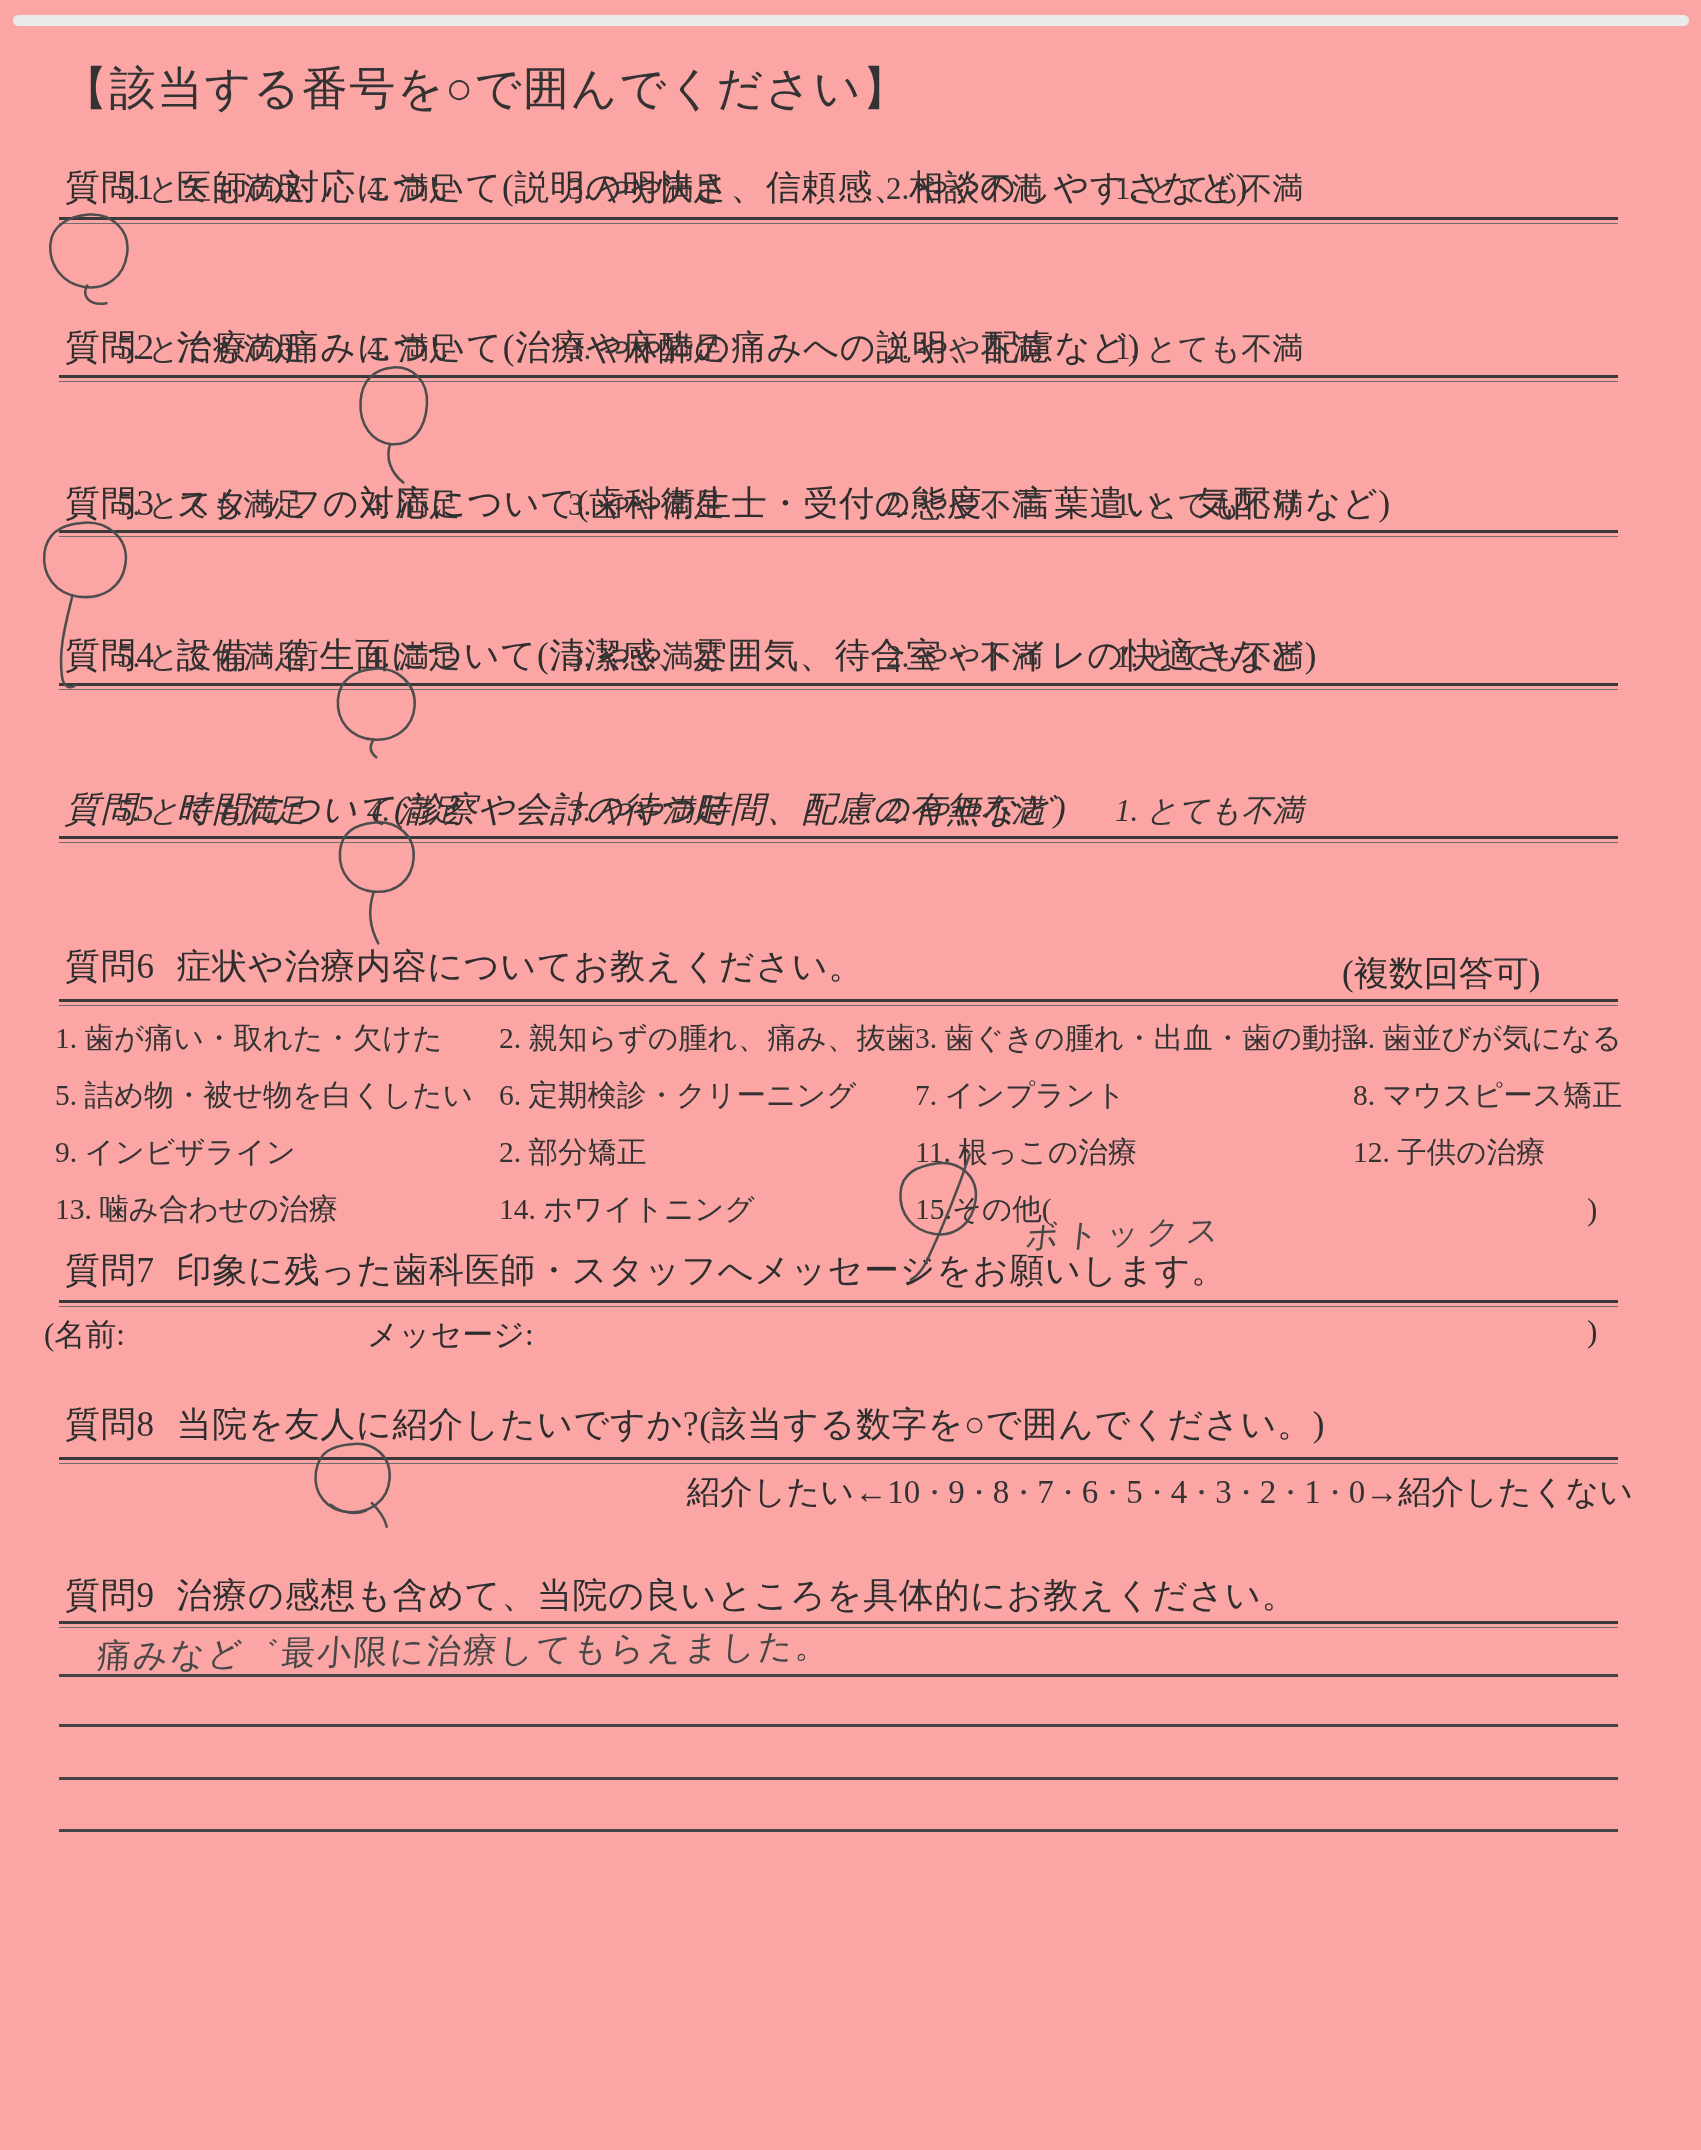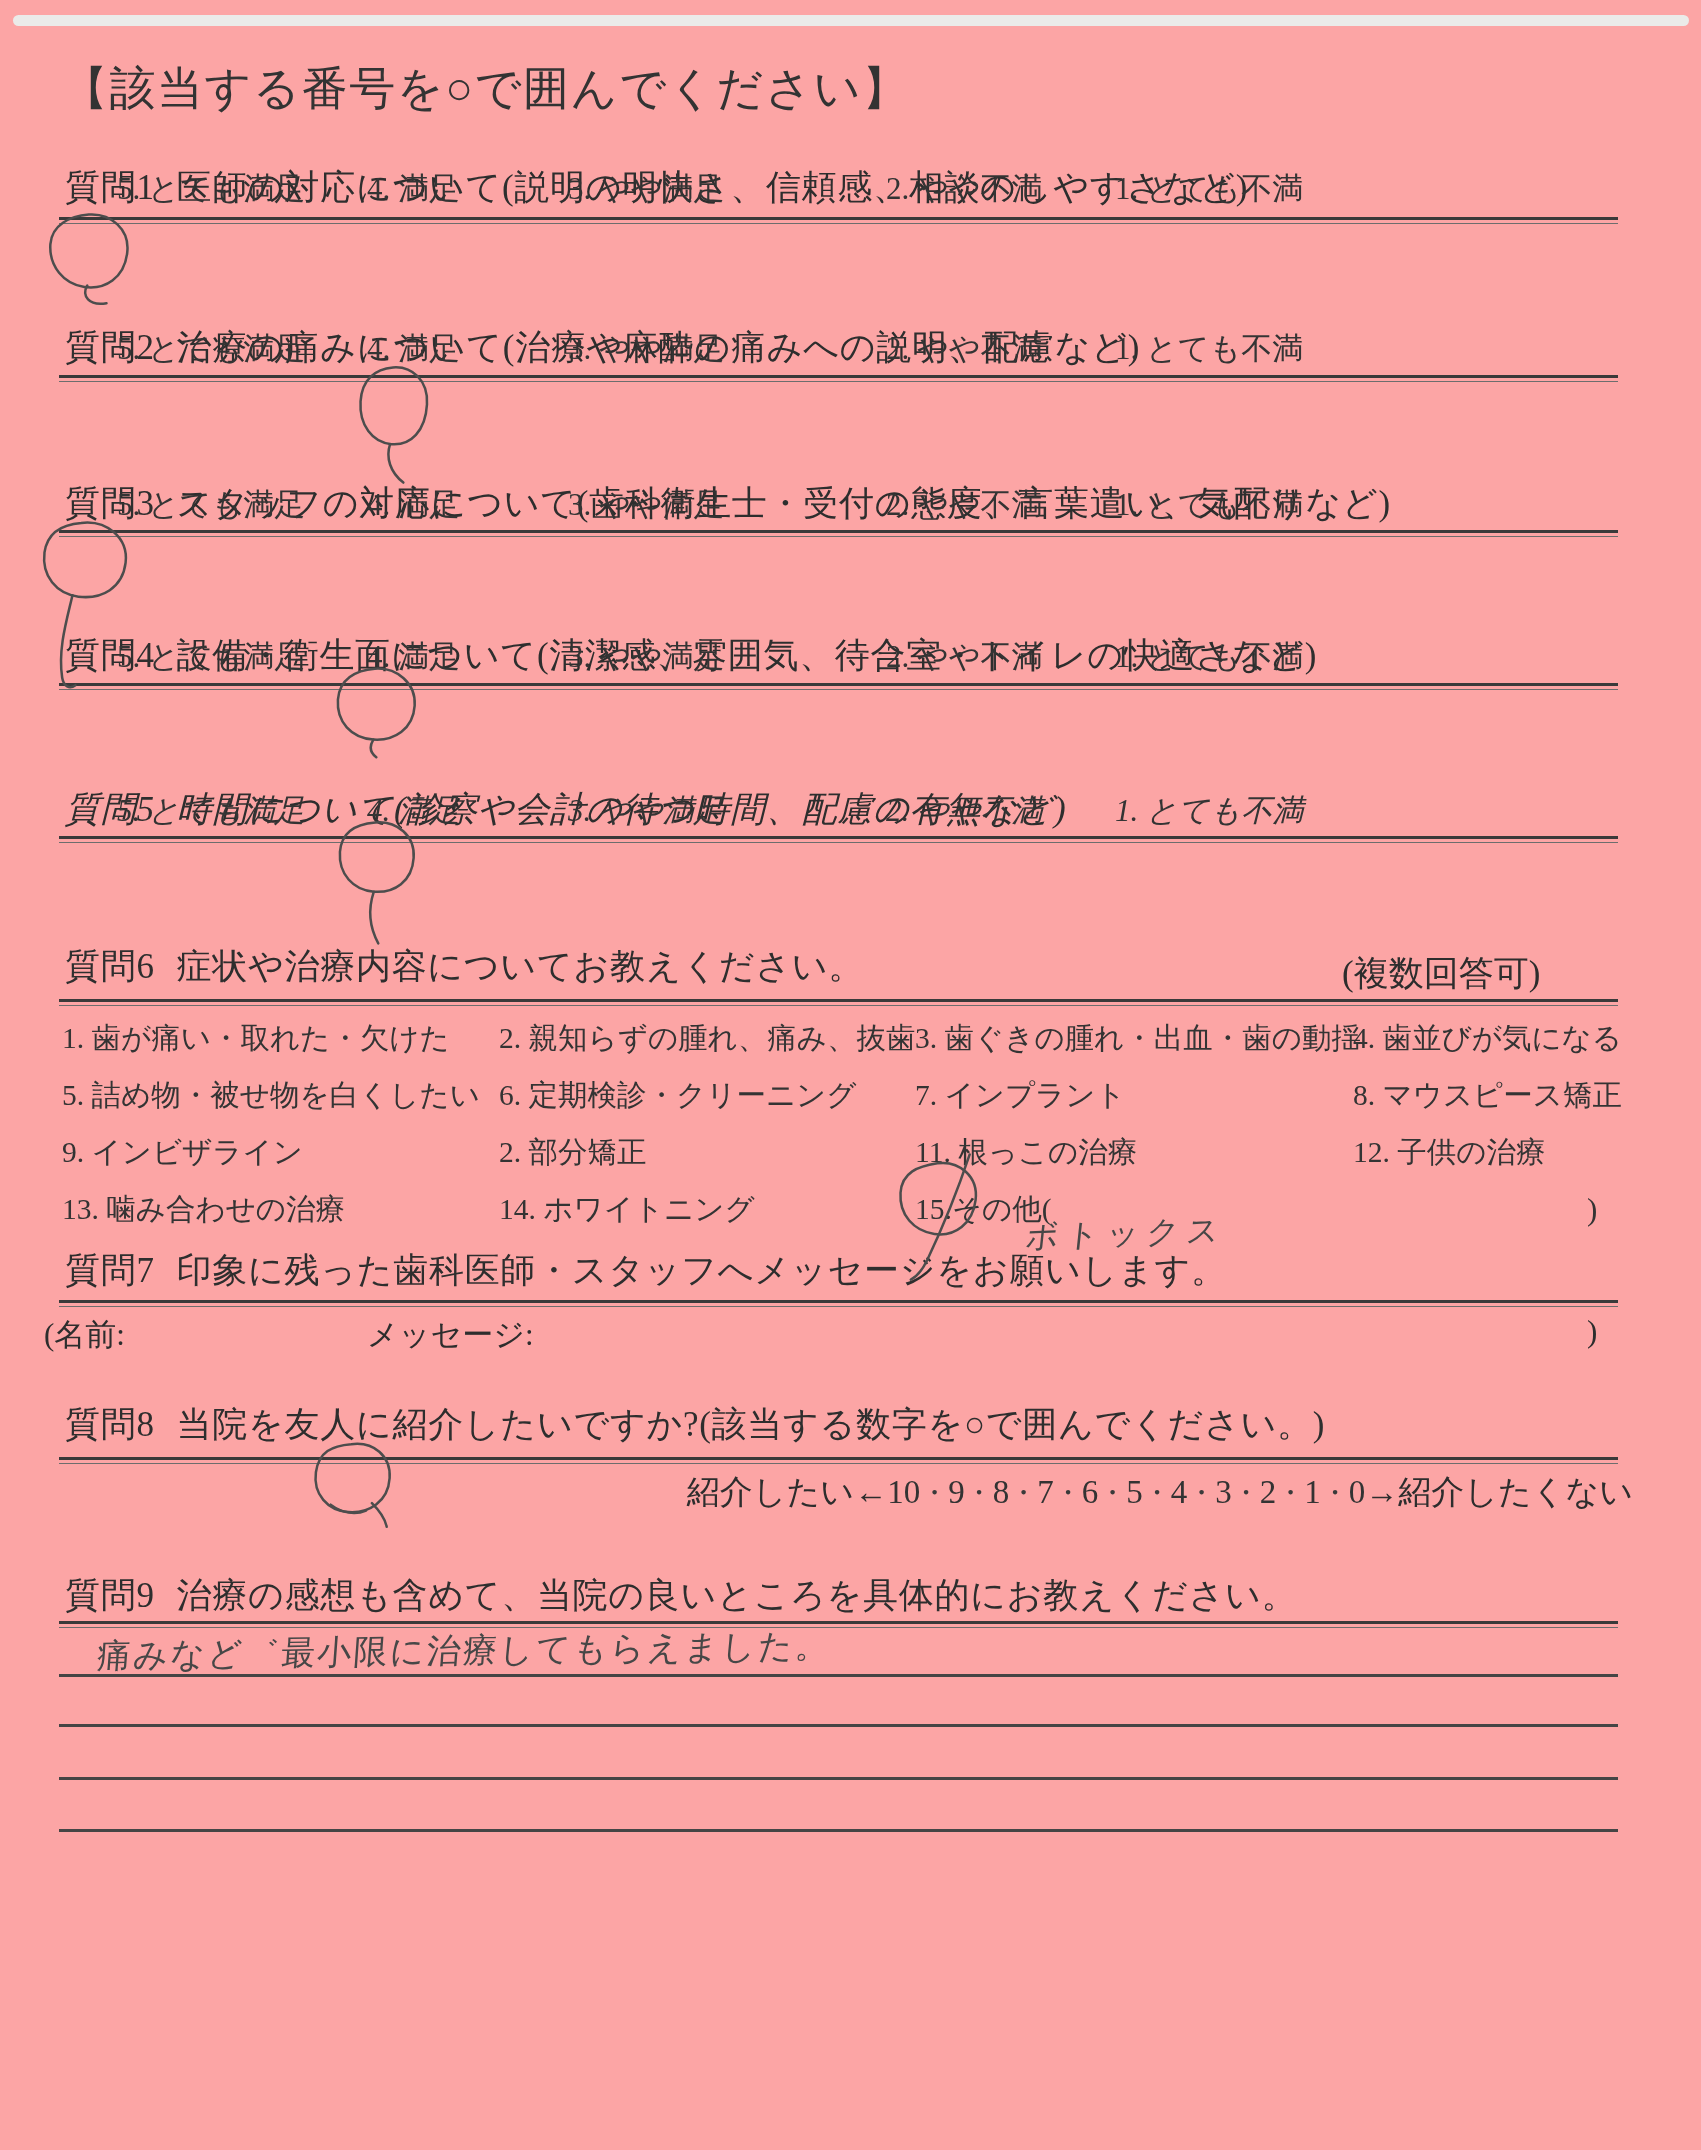--- a/index.html
+++ b/index.html
@@ -17,21 +17,21 @@
     white-space:nowrap;color:#2e2e2e;letter-spacing:0.7px;}
   .qlabel{margin-right:22px;}
   .rule{position:absolute;left:59px;width:1559px;height:6.6px;box-sizing:border-box;
     border-top:3px solid #3a3a3a;border-bottom:1.5px solid #6d6d6d;background:transparent;}
   .ansline{position:absolute;left:59px;width:1559px;height:3px;background:#454545;}
   .opt{position:absolute;font-size:31px;white-space:nowrap;color:#343434;}
   .o1{left:71px;padding-left:46px;} .o2{left:367px;} .o3{left:568px;} .o4{left:842px;margin-left:44px;} .o5{left:1115px;}
   .q6note{position:absolute;left:1342px;top:3px;font-size:35px;white-space:nowrap;}
   .q6row{position:absolute;left:0;width:1701px;height:52px;}
   .q6cell{position:absolute;font-size:29.5px;white-space:nowrap;color:#343434;}
-  .c1{left:62px;} .c2{left:499px;} .c3{left:915px;} .c4{left:1353px;}
+  .c1{left:55px;} .c2{left:499px;} .c3{left:915px;} .c4{left:1353px;}
   .handwrite{color:#474747;}
   .hw-q6{position:absolute;left:1026px;top:22px;font-size:32px;letter-spacing:7.4px;
     transform:rotate(-2deg) skewX(-8deg);white-space:nowrap;}
   .hw-q9{position:absolute;left:97px;top:52px;font-size:34px;letter-spacing:2.2px;
     transform:rotate(-0.8deg) skewX(-5deg);white-space:nowrap;}
   .q6close{position:absolute;left:1587px;top:1.5px;font-size:31px;}
   .q7row{position:absolute;top:63px;left:0;width:1701px;font-size:31px;}
   .q7name{position:absolute;left:44px;white-space:nowrap;}
   .q7msg{position:absolute;left:367px;white-space:nowrap;}
   .q7close{position:absolute;left:1587px;}

